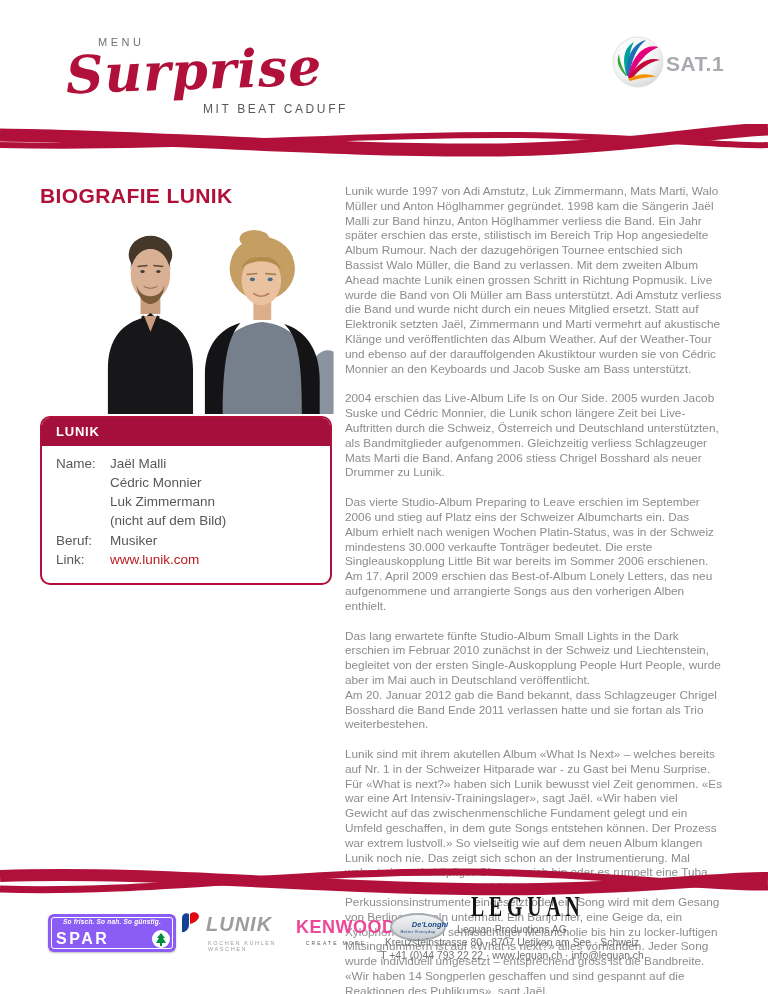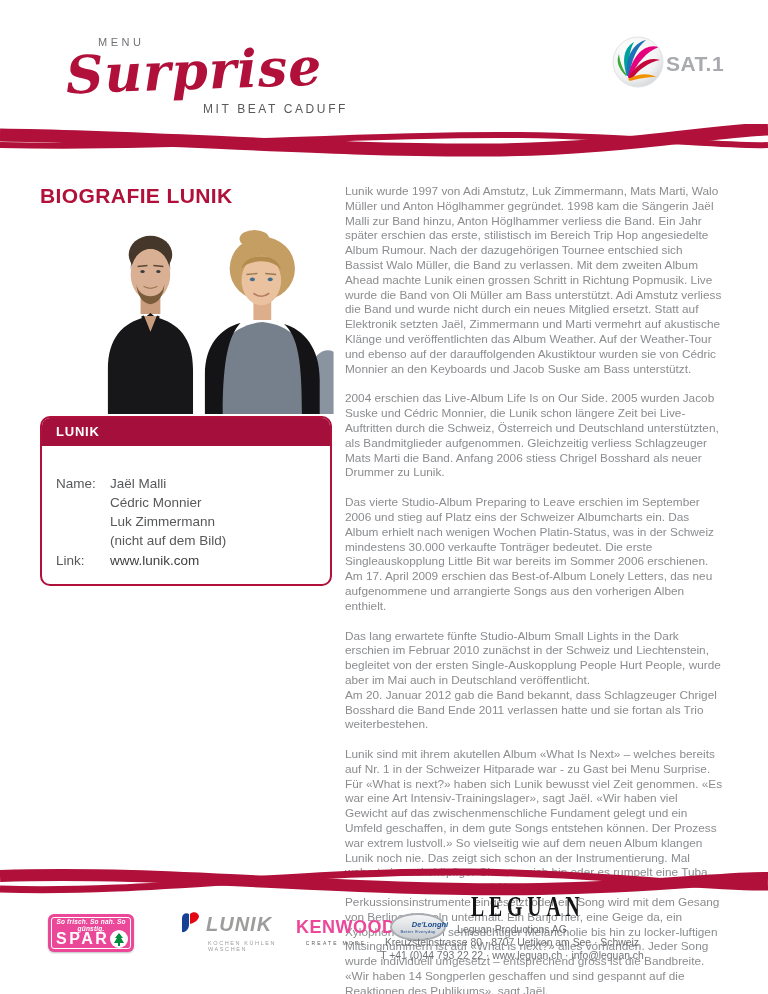--- a/index.html
+++ b/index.html
@@ -25,40 +25,40 @@
   .ribbon-top svg, .ribbon-bottom svg { display:block; width:100%; height:100%; }
 
   
   .left-col { position:absolute; left:40px; top:184px; width:292px; }
   .bio-heading { font-size:21px; font-weight:800; color:#b01039; letter-spacing:0.4px; }
   .band-photo { margin:13px 0 0 16px; width:278px; height:193px; }
   .info-box { margin-top:2px; width:292px; border:2px solid #b01039; border-radius:10px;
               overflow:hidden; background:#ffffff; }
   .info-box-header { background:#a50f3c; color:#ffffff; font-weight:700; font-size:13px;
                      letter-spacing:0.8px; padding:6px 14px 7px; }
-  .info-box-body { padding:28px 14px 14px; font-size:13.5px; line-height:1.42; color:#57585a; }
+  .info-box-body { padding:8px 14px 14px; font-size:13.5px; line-height:1.42; color:#57585a; }
   .info-row { display:flex; }
   .info-label { width:54px; flex:0 0 54px; }
-  .info-value a, .link-value { color:#404040; text-decoration:none; }
+  .info-value a, .link-value { color:#b91c1c; text-decoration:none; }
 
   
   .bio-text { position:absolute; left:345px; top:184px; width:378px; color:#8a8c8f;
               font-size:11.8px; line-height:14.8px; }
   .bio-text p { margin:0 0 15px; white-space:pre-line; }
 
   
   .company { position:absolute; right:46px; top:893px; width:420px; text-align:center; }
   .leguan-wordmark { display:inline-block; font-family:"Liberation Serif","DejaVu Serif",serif;
                      font-weight:700; font-size:24px; color:#141414; letter-spacing:6px;
                      margin-right:-6px; transform:scale(0.82,1.25); transform-origin:100% 50%; }
   .company-lines { margin-top:3px; font-size:10.4px; line-height:13px; color:#6f7173; }
 
   .sponsor { position:absolute; }
   
-  .spar { left:48px; top:914px; width:86px; height:38px; background:#ec4899; border-radius:6px;
+  .spar { left:48px; top:914px; width:128px; height:38px; background:#8b5cf6; border-radius:6px;
           box-shadow:0 1px 2px rgba(0,0,0,.25); }
   .spar::before { content:""; position:absolute; inset:3px; border:1.5px solid #ffffff;
                   border-radius:3px; }
   .spar-tag { position:absolute; top:4px; left:0; right:0; text-align:center; color:#ffffff;
               font-style:italic; font-weight:700; font-size:6.5px; letter-spacing:0.2px; }
   .spar-main { position:absolute; bottom:4px; left:8px; right:6px; display:flex;
                align-items:center; justify-content:space-between; }
   .spar-word { color:#ffffff; font-weight:800; font-size:16px; letter-spacing:2.5px; }
   .spar-circle { width:18px; height:18px; border-radius:50%; background:#ffffff;
                  display:flex; align-items:center; justify-content:center; }
@@ -171,20 +171,24 @@
         <div class="info-row">
           <div class="info-label">Name:</div>
           <div class="info-value">
             <div>Jaël Malli</div>
             <div>Cédric Monnier</div>
             <div>Luk Zimmermann</div>
             <div>(nicht auf dem Bild)</div>
           </div>
         </div>
         <div class="info-row">
+          <div class="info-label">Beruf:</div>
+          <div class="info-value">Musiker</div>
+        </div>
+        <div class="info-row">
           <div class="info-label">Link:</div>
           <div class="info-value link-value">www.lunik.com</div>
         </div>
       </div>
     </div>
   </div>
 
   <div class="bio-text">
     <p>Lunik wurde 1997 von Adi Amstutz, Luk Zimmermann, Mats Marti, Walo Müller und Anton Höglhammer gegründet. 1998 kam die Sängerin Jaël Malli zur Band hinzu, Anton Höglhammer verliess die Band. Ein Jahr später erschien das erste, stilistisch im Bereich Trip Hop angesiedelte Album Rumour. Nach der dazugehörigen Tournee entschied sich Bassist Walo Müller, die Band zu verlassen. Mit dem zweiten Album Ahead machte Lunik einen grossen Schritt in Richtung Popmusik. Live wurde die Band von Oli Müller am Bass unterstützt. Adi Amstutz verliess die Band und wurde nicht durch ein neues Mitglied ersetzt. Statt auf Elektronik setzten Jaël, Zimmermann und Marti vermehrt auf akustische Klänge und veröffentlichten das Album Weather. Auf der Weather-Tour und ebenso auf der darauffolgenden Akustiktour wurden sie von Cédric Monnier an den Keyboards und Jacob Suske am Bass unterstützt.</p>
     <p>2004 erschien das Live-Album Life Is on Our Side. 2005 wurden Jacob Suske und Cédric Monnier, die Lunik schon längere Zeit bei Live-Auftritten durch die Schweiz, Österreich und Deutschland unterstützten, als Bandmitglieder aufgenommen. Gleichzeitig verliess Schlagzeuger Mats Marti die Band. Anfang 2006 stiess Chrigel Bosshard als neuer Drummer zu Lunik.</p>

